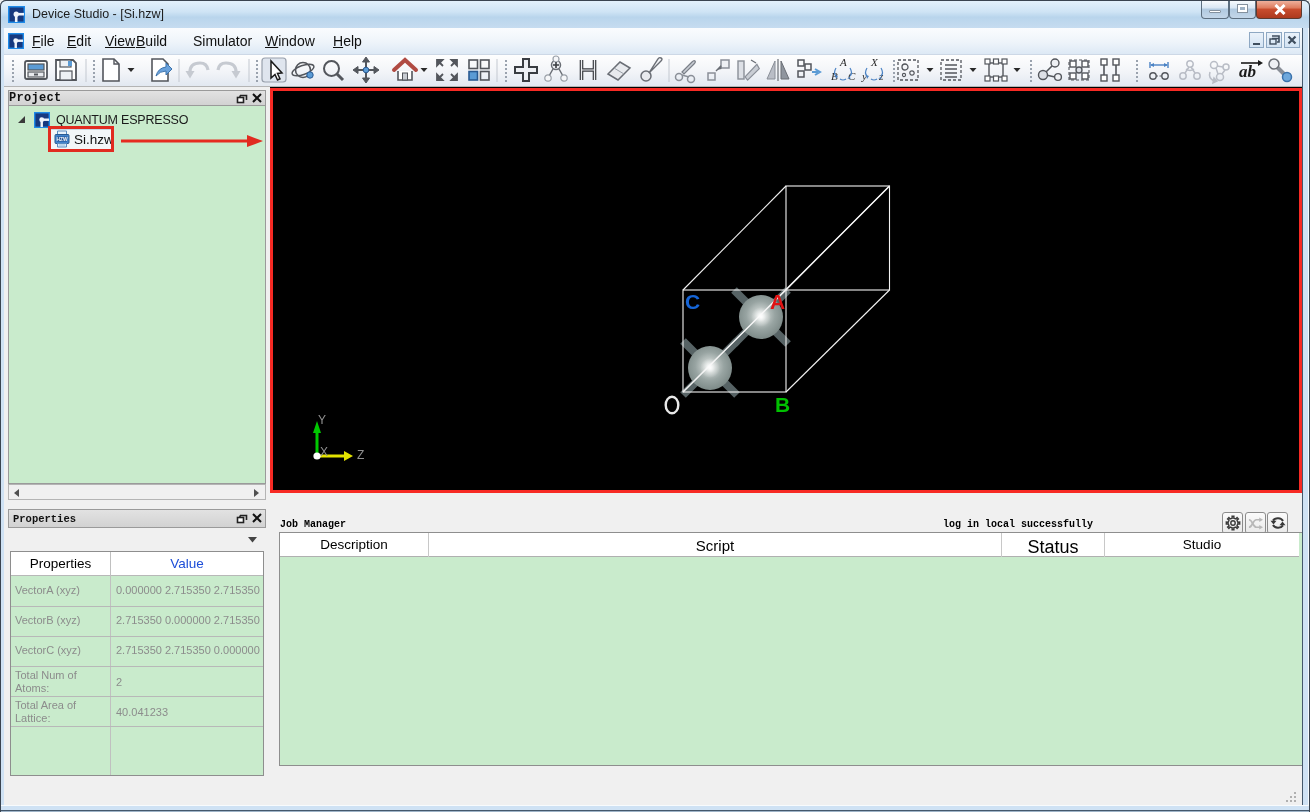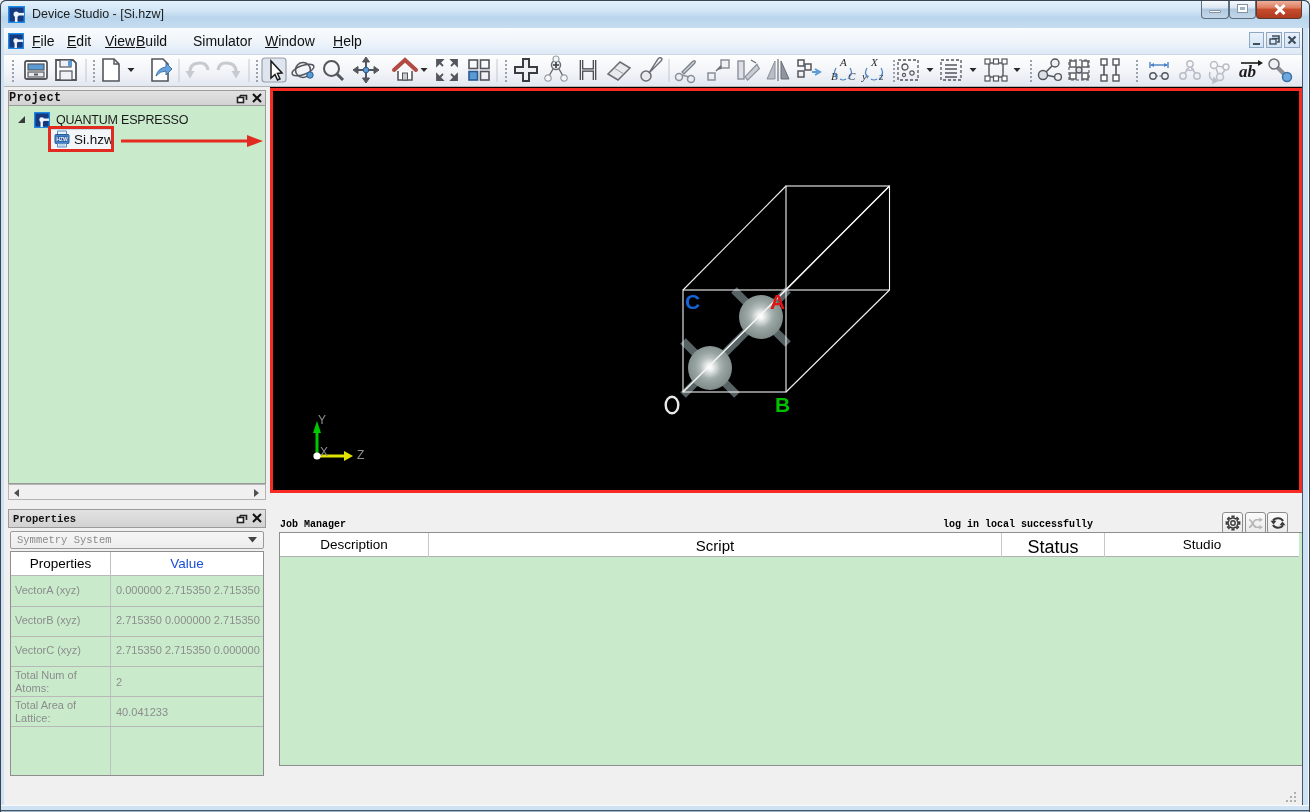--- a/index.html
+++ b/index.html
@@ -407,21 +407,20 @@
     </svg>
 
 <div class="phead mono" style="left:8px;top:509px;width:258px;height:19px;font-size:10.5px;font-weight:bold;padding-left:4px;line-height:18px;">Properties</div>
 <svg class="abs" style="left:236px;top:512px" width="12" height="12">
       <path d="M4 3.5 H10.5 V8 M4 3.5 V5" stroke="#222" stroke-width="1.6" fill="none"></path>
       <rect x="1.5" y="5.5" width="6" height="5" fill="#fff" stroke="#222" stroke-width="1.6"></rect>
     </svg>
 <svg class="abs" style="left:251px;top:512px" width="12" height="12">
       <path d="M2 2 L10 10 M10 2 L2 10" stroke="#111" stroke-width="2"></path>
     </svg>
-<div class="abs mono" style="left:10px;top:531px;width:254px;height:18px;background:linear-gradient(#f6f6f6,#ededed);border:1px solid #9a9a9a;border-radius:2px;font-size:10.5px;color:#8a8a8a;line-height:17px;padding-left:6px;letter-spacing:0;">Symmetry System</div>
 <svg class="abs" style="left:248px;top:537px" width="10" height="7">
       <polygon points="0,0 9,0 4.5,5.5" fill="#444"></polygon>
     </svg>
 
 <div class="abs" style="left:10px;top:551px;width:254px;height:225px;background:#c9ebcc;border:1px solid #8e8e8e;">
  <div class="abs" style="left:0;top:0;width:252px;height:24px;background:#fff;border-bottom:1px solid #b8b8b8;"></div>
  <div class="abs" style="left:99px;top:0;width:1px;height:223px;background:#c0c0c0;"></div>
  <div class="abs" style="left:0;top:4px;width:99px;text-align:center;font-size:13.5px;color:#000;">Properties</div>
  <div class="abs" style="left:100px;top:4px;width:152px;text-align:center;font-size:13.5px;color:#1d4ed8;">Value</div>
  <div class="abs" style="left:0;top:54px;width:252px;height:1px;background:#b8b8b8;"></div>

